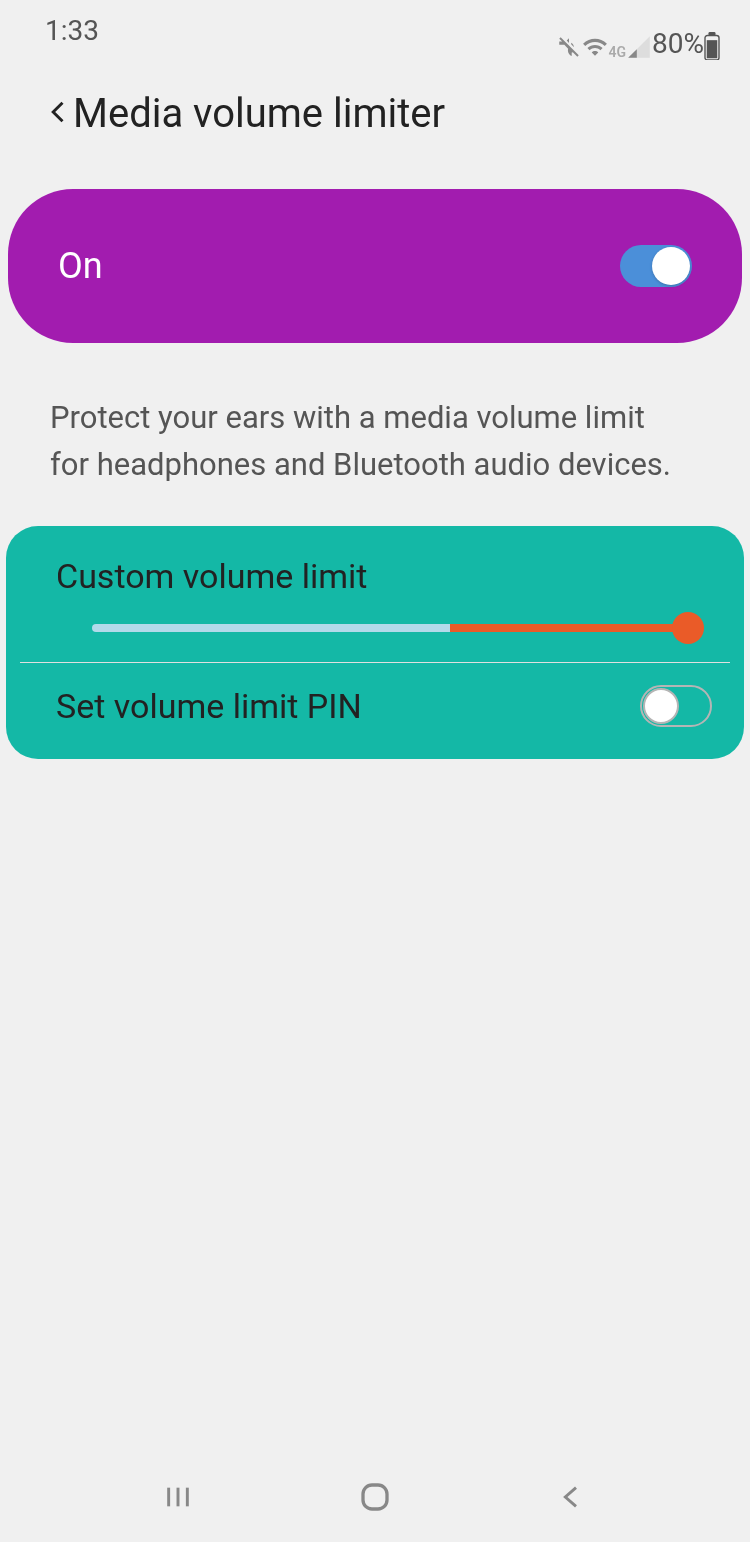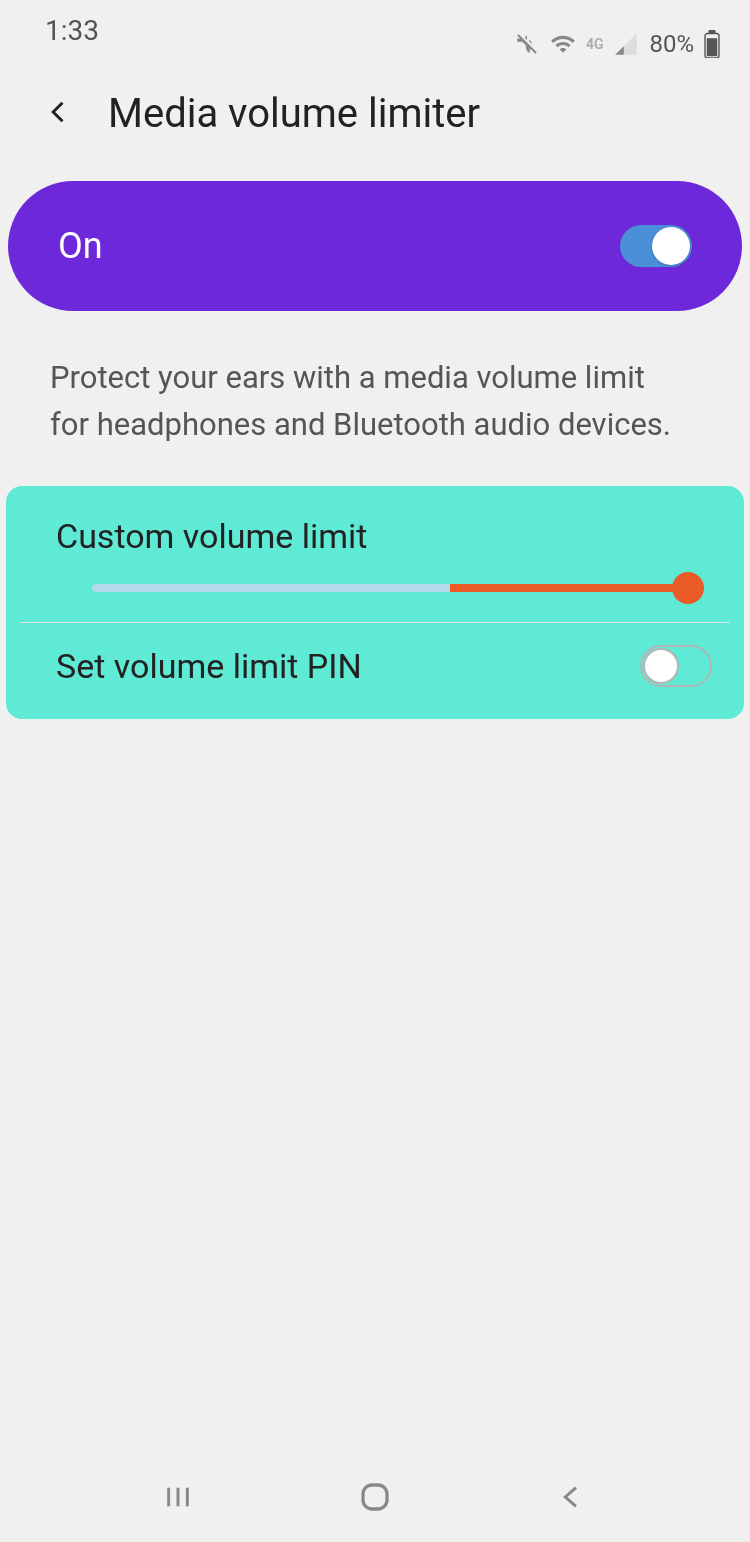--- a/index.html
+++ b/index.html
@@ -23,52 +23,50 @@
       padding: 0 30px 0 45px;
       color: #555;
     }
     .status-time {
       font-size: 28px;
       font-weight: 400;
       color: #555;
     }
     .status-right {
       display: flex;
-      align-items: center;
-      gap: 10px;
+      align-items: flex-end;
       margin-top: 27px;
     }
     .status-icon {
       display: inline-flex;
       align-items: center;
     }
     .status-battery {
-      font-size: 24px;
+      font-size: 28px;
       color: #555;
     }
     .header {
       display: flex;
       align-items: center;
       padding: 30px 40px 40px 45px;
-      gap: 35px;
     }
     .back-icon {
       width: 28px;
       height: 28px;
     }
     .page-title {
       font-size: 40px;
       font-weight: 400;
       color: #222;
     }
     .master-toggle {
-      margin: 4px 8px;
-      background: #6d28d9;
+      margin: 12px 8px;
+      background: #a21caf;
       border-radius: 65px;
-      height: 130px;
+      height: 154px;
       display: flex;
       justify-content: space-between;
       align-items: center;
       padding: 0 50px;
     }
     .master-toggle-label {
       color: #fff;
       font-size: 36px;
       font-weight: 400;
     }
@@ -90,23 +88,23 @@
       border-radius: 50%;
       box-shadow: 0 1px 3px rgba(0,0,0,0.2);
     }
     .description {
       padding: 40px 72px 30px 50px;
       font-size: 31px;
       line-height: 1.5;
       color: #555;
     }
     .card {
-      background: #5eead4;
+      background: #14b8a6;
       margin: 8px 6px;
-      border-radius: 16px;
+      border-radius: 32px;
       padding: 30px 0 10px 0;
     }
     .card-title {
       font-size: 34px;
       color: #222;
       padding: 0 50px 28px 50px;
     }
     .slider-container {
       padding: 0 50px 30px 86px;
       position: relative;

